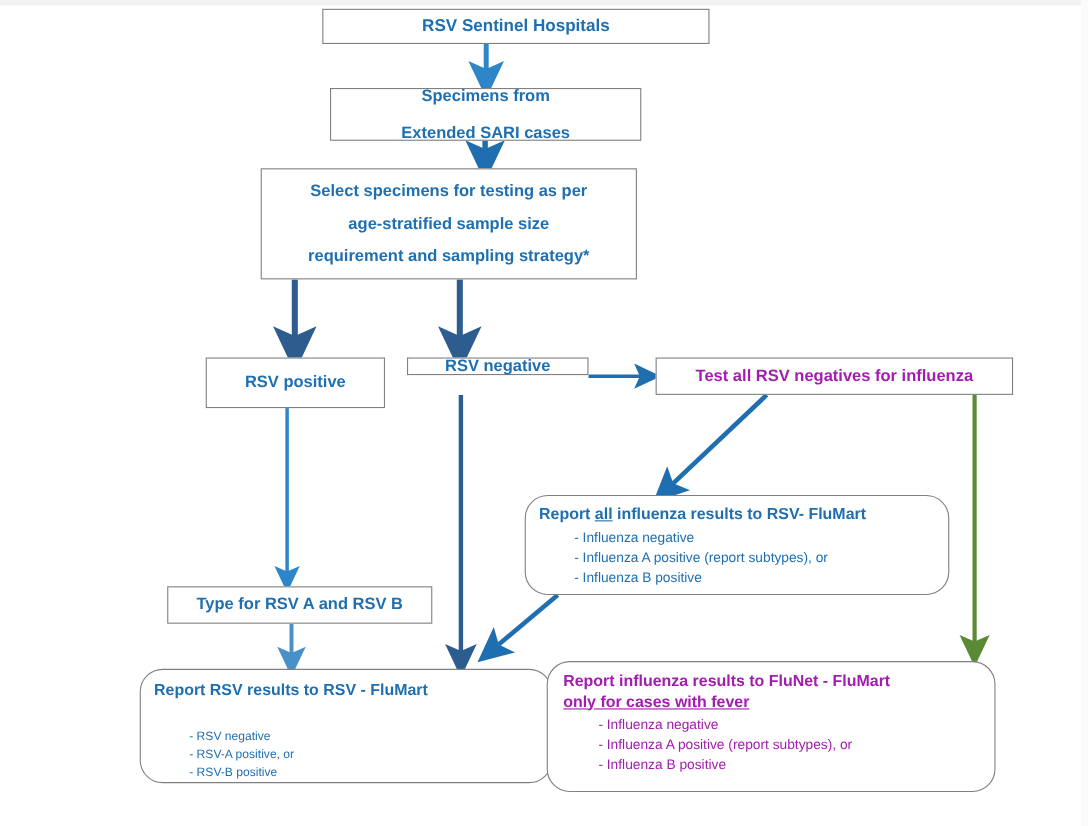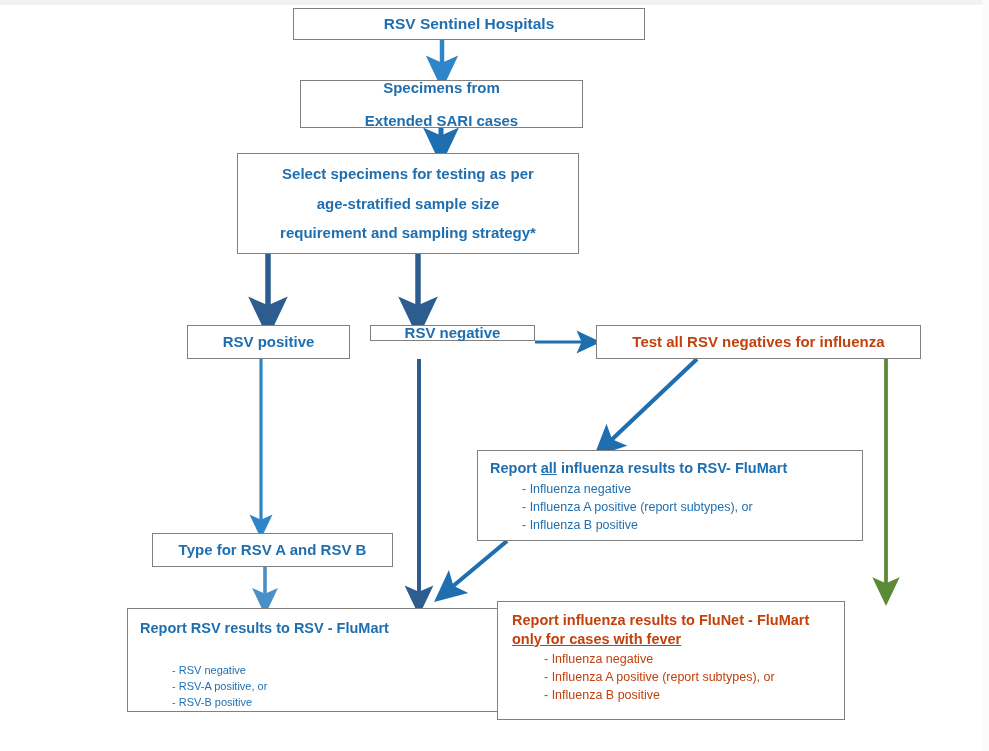--- a/index.html
+++ b/index.html
@@ -42,30 +42,31 @@
     justify-content: center;
     z-index: 3;
   }
   .node.center {
     align-items: center;
     text-align: center;
   }
   .node.left {
     align-items: flex-start;
     text-align: left;
+    border-radius: 21px;
   }
 
   .title {
     font-weight: bold;
     line-height: 1.28;
     white-space: nowrap;
   }
 
   .blue  { color: #1f6fb0; }
-  .green { color: #c2410c; }
+  .green { color: #a21caf; }
 
   .bullets {
     list-style: none;
     margin: 2px 0 0 0;
     padding: 0;
   }
   .bullets li {
     font-weight: normal;
     line-height: 1.45;
     white-space: nowrap;
@@ -149,21 +150,21 @@
     <div class="title blue" style="font-size:15px;">Specimens from</div>
     <div class="title blue" style="font-size:15px;">Extended SARI cases</div>
   </div>
 
   <div class="node center" style="left:237px; top:153px; width:342px; height:101px; justify-content:space-evenly;">
     <div class="title blue" style="font-size:15px;">Select specimens for testing as per</div>
     <div class="title blue" style="font-size:15px;">age-stratified sample size</div>
     <div class="title blue" style="font-size:15px;">requirement and sampling strategy*</div>
   </div>
 
-  <div class="node center" style="left:187px; top:325px; width:163px; height:34px;">
+  <div class="node center" style="left:187px; top:325px; width:163px; height:46px;">
     <div class="title blue" style="font-size:15px;">RSV positive</div>
   </div>
 
   <div class="node center" style="left:370px; top:325px; width:165px; height:16px;">
     <div class="title blue" style="font-size:15px;">RSV negative</div>
   </div>
 
   <div class="node center" style="left:596px; top:325px; width:325px; height:34px;">
     <div class="title green" style="font-size:15px;">Test all RSV negatives for influenza</div>
   </div>
@@ -185,21 +186,21 @@
 
   <div class="node left" style="left:127px; top:608px; width:375px; height:104px; padding:10px 0 0 12px; justify-content:space-between;">
     <div class="title blue" style="font-size:14.5px;">Report RSV results to RSV - FluMart</div>
     <ul class="bullets blue" style="font-size:11px; margin-left:32px;">
       <li>- RSV negative</li>
       <li>- RSV-A positive, or</li>
       <li>- RSV-B positive</li>
     </ul>
   </div>
 
-  <div class="node left" style="left:497px; top:601px; width:348px; height:119px; padding:9px 0 0 14px; justify-content:flex-start;">
+  <div class="node left" style="left:497px; top:601px; width:408px; height:119px; padding:9px 0 0 14px; justify-content:flex-start;">
     <div class="title green" style="font-size:14.5px;">Report influenza results to FluNet - FluMart</div>
     <div class="title green u" style="font-size:14.5px;">only for cases with fever</div>
     <ul class="bullets green" style="font-size:12.5px; margin-left:32px;">
       <li>- Influenza negative</li>
       <li>- Influenza A positive (report subtypes), or</li>
       <li>- Influenza B positive</li>
     </ul>
   </div>
 
 

